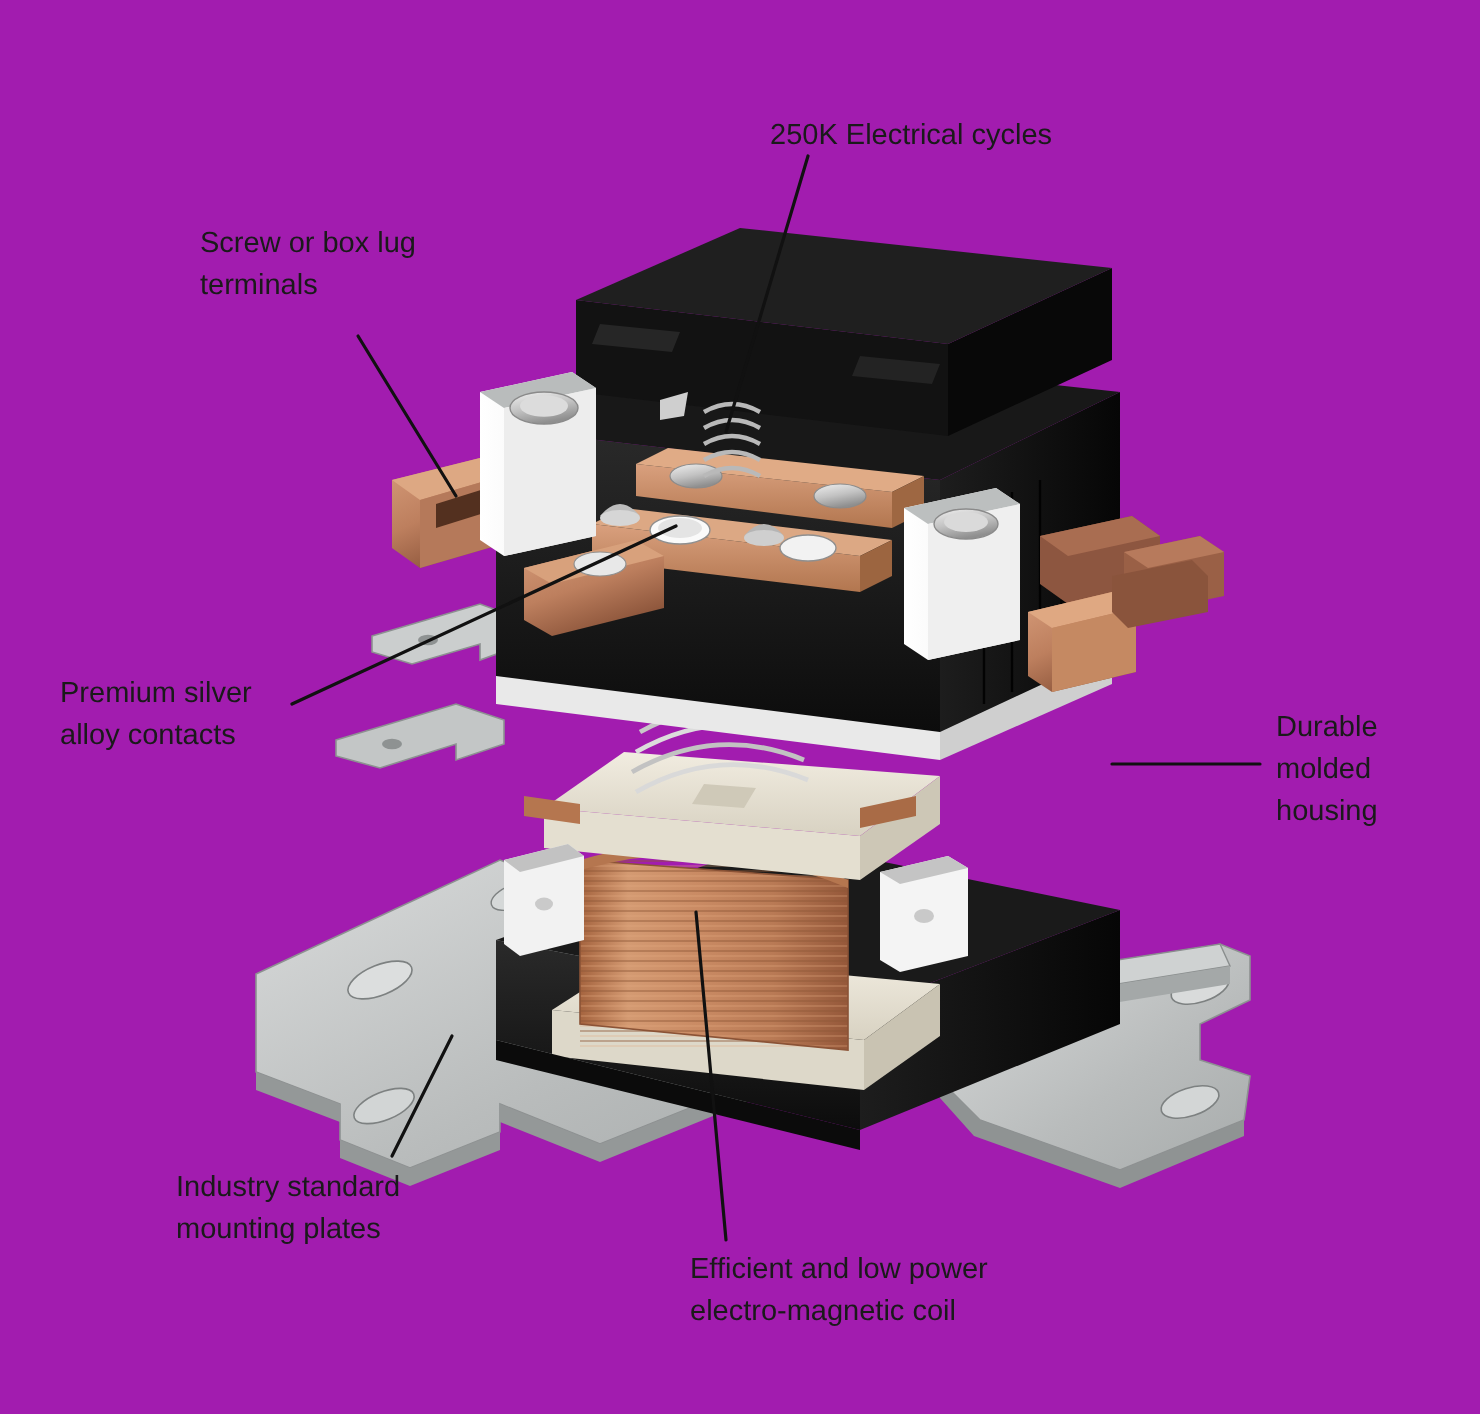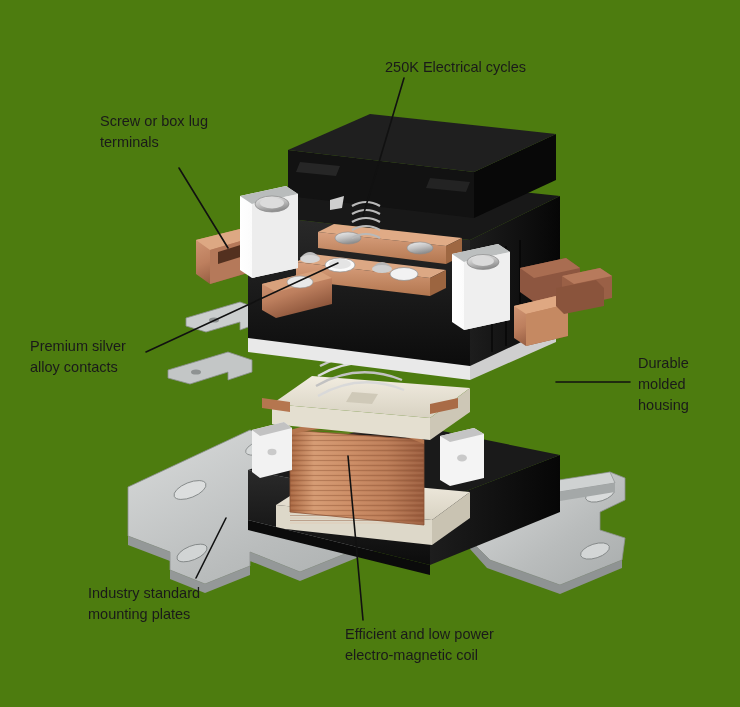--- a/index.html
+++ b/index.html
@@ -5,21 +5,21 @@
 <style>
   html, body {
     margin: 0;
     padding: 0;
     background: #ffffff;
   }
   #page {
     position: relative;
     width: 740px;
     height: 707px;
-    background: #4d7c0f;
+    background: #a21caf;
     overflow: hidden;
     font-family: "Liberation Sans", sans-serif;
   }
   #diagram-svg {
     position: absolute;
     left: 0;
     top: 0;
     width: 740px;
     height: 707px;
   }

